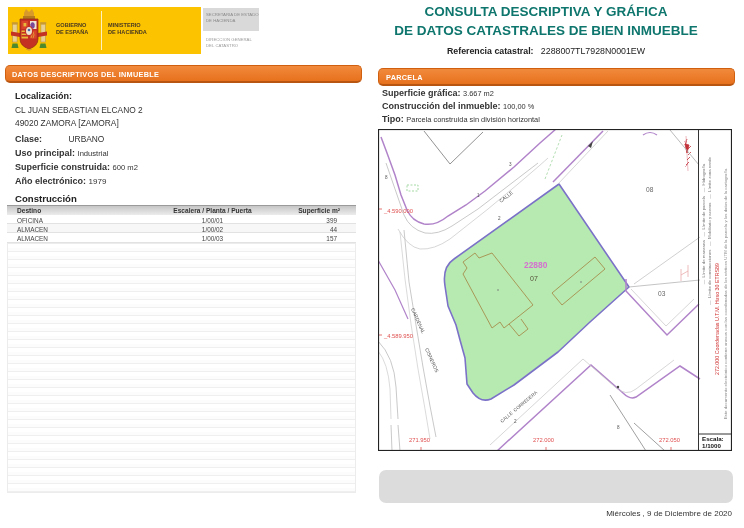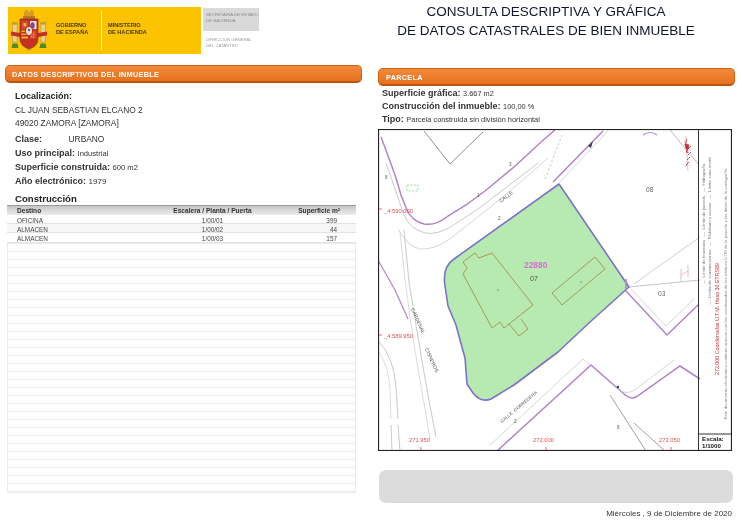--- a/index.html
+++ b/index.html
@@ -45,22 +45,23 @@
 
 <div class="abs" style="left:101px;top:11px;width:1px;height:39px;background:#fff;opacity:.75;"></div>
 
 <div class="abs" style="left:108px;top:22px;font-size:5.6px;font-weight:bold;color:#4a3a20;line-height:7px;">MINISTERIO<br>DE HACIENDA</div>
 
 <div class="abs" style="left:203px;top:8px;width:56px;height:23px;background:#d9d9d9;"></div>
 <div class="abs" style="left:206px;top:12px;font-size:4.3px;color:#8a8a8a;line-height:6px;">SECRETARIA DE ESTADO<br>DE HACIENDA</div>
 
 <div class="abs" style="left:206px;top:37px;font-size:4.3px;color:#9a9a9a;line-height:6px;">DIRECCION GENERAL<br>DEL CATASTRO</div>
 
-<div class="abs" style="left:378px;top:3px;width:336px;text-align:center;font-size:13.5px;font-weight:normal;color:#0f172a;line-height:18.5px;">CONSULTA DESCRIPTIVA Y GRÁFICA<br>DE DATOS CATASTRALES DE BIEN INMUEBLE</div>
-
+<div class="abs" style="left:378px;top:3px;width:336px;text-align:center;font-size:13.5px;font-weight:bold;color:#0f766e;line-height:18.5px;">CONSULTA DESCRIPTIVA Y GRÁFICA<br>DE DATOS CATASTRALES DE BIEN INMUEBLE</div>
+
+<div class="abs" style="left:378px;top:46px;width:336px;text-align:center;font-size:8.8px;color:#222;"><b>Referencia catastral:&nbsp;&nbsp;</b> 2288007TL7928N0001EW</div>
 
 <div class="abs" style="left:5px;top:65px;width:357px;height:18px;background:linear-gradient(#f18a3c,#e7711d);border:1px solid #d06010;border-bottom:2.5px solid #b85510;border-radius:5px;box-sizing:border-box;"></div>
 <div class="abs" style="left:12px;top:70px;font-size:7.3px;font-weight:bold;color:#fff;letter-spacing:0.3px;">DATOS DESCRIPTIVOS DEL INMUEBLE</div>
 
 <div class="abs" style="left:15px;top:91px;font-size:9px;font-weight:bold;color:#222;">Localización:</div>
 
 <div class="abs" style="left:15px;top:105px;font-size:8.4px;color:#333;">CL JUAN SEBASTIAN ELCANO 2</div>
 
 <div class="abs" style="left:15px;top:118px;font-size:8.4px;color:#333;">49020 ZAMORA [ZAMORA]</div>
 

